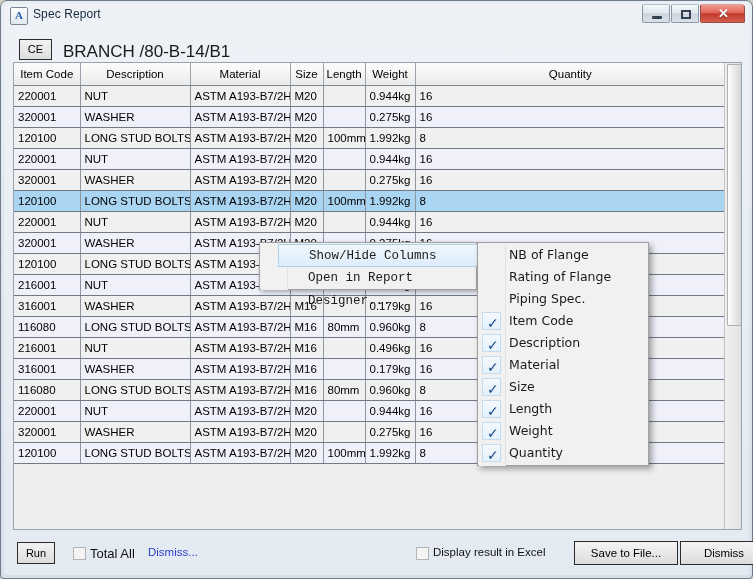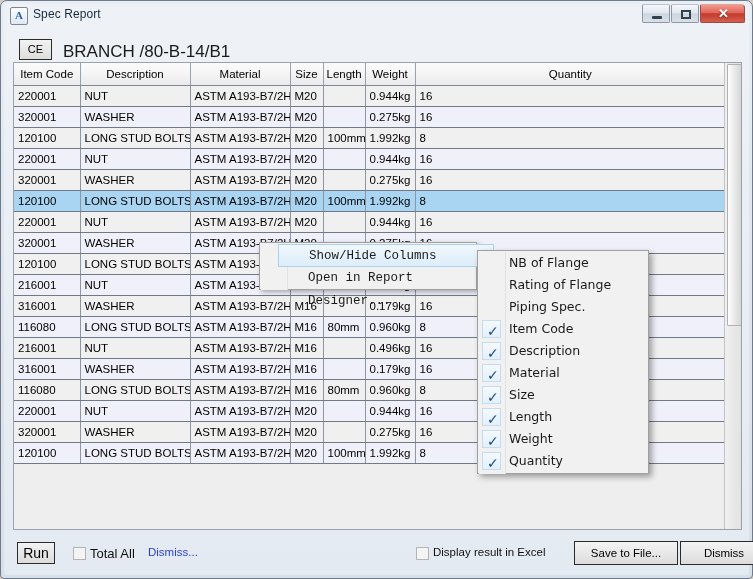--- a/index.html
+++ b/index.html
@@ -249,21 +249,20 @@
   
   #submenu {
     position: absolute;
     left: 466px; top: 210px;
     width: 172px; height: 224px;
     box-sizing: border-box;
     background: #f1f1f1;
     border: 1px solid #a0a0a0;
     box-shadow: 3px 3px 6px rgba(0,0,0,0.35);
     z-index: 50;
-    margin-top: 8px;
   }
   #submenu .gutter {
     position: absolute;
     left: 1px; top: 1px;
     width: 26px; height: 222px;
     background: #f1f1f1;
     border-right: 1px solid #e2e2e2;
   }
   .subitem {
     position: absolute;
@@ -298,21 +297,21 @@
     left: 10px; top: 536px;
     width: 733px; height: 34px;
   }
   #run-button {
     position: absolute;
     left: 6px; top: 5px;
     width: 38px; height: 22px;
     box-sizing: border-box;
     border: 1px solid #2b2b2b;
     background: linear-gradient(to bottom, #f2f2f2, #dcdcdc);
-    font-size: 14px;
+    font-size: 11px;
     line-height: 20px;
     text-align: center;
     color: #000;
   }
   .wcheck {
     position: absolute;
     width: 13px; height: 13px;
     box-sizing: border-box;
     background: #f4f4f4;
     border: 1px solid #b4b4b4;

